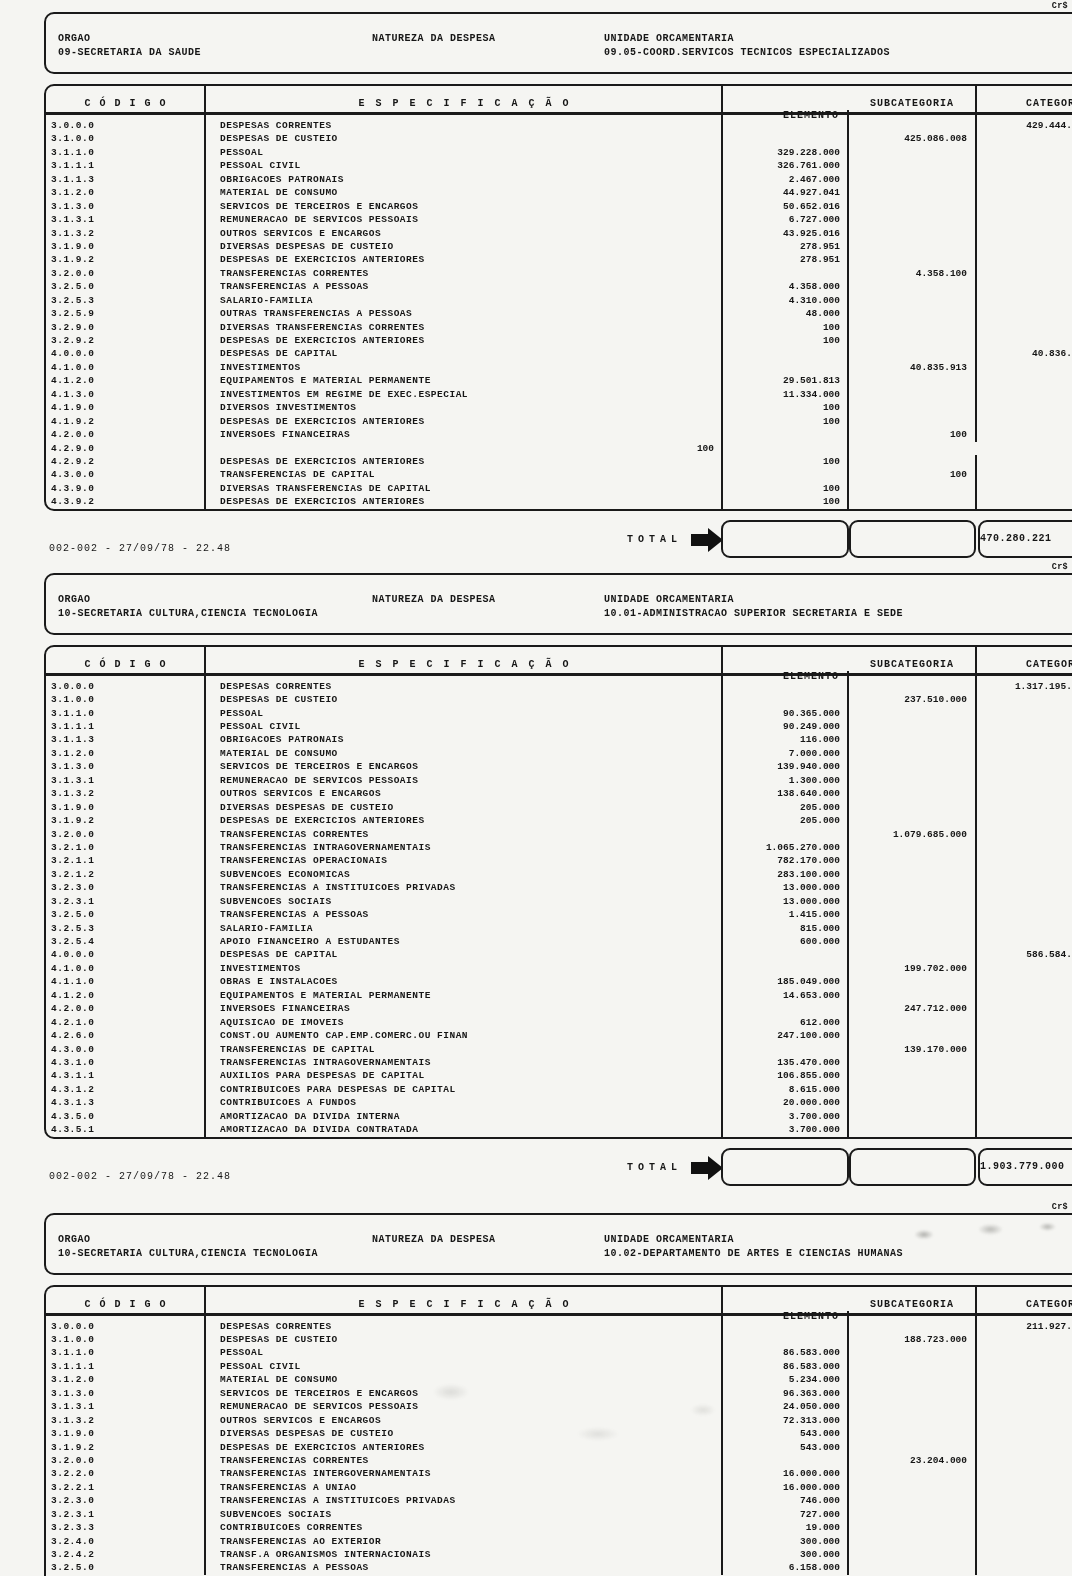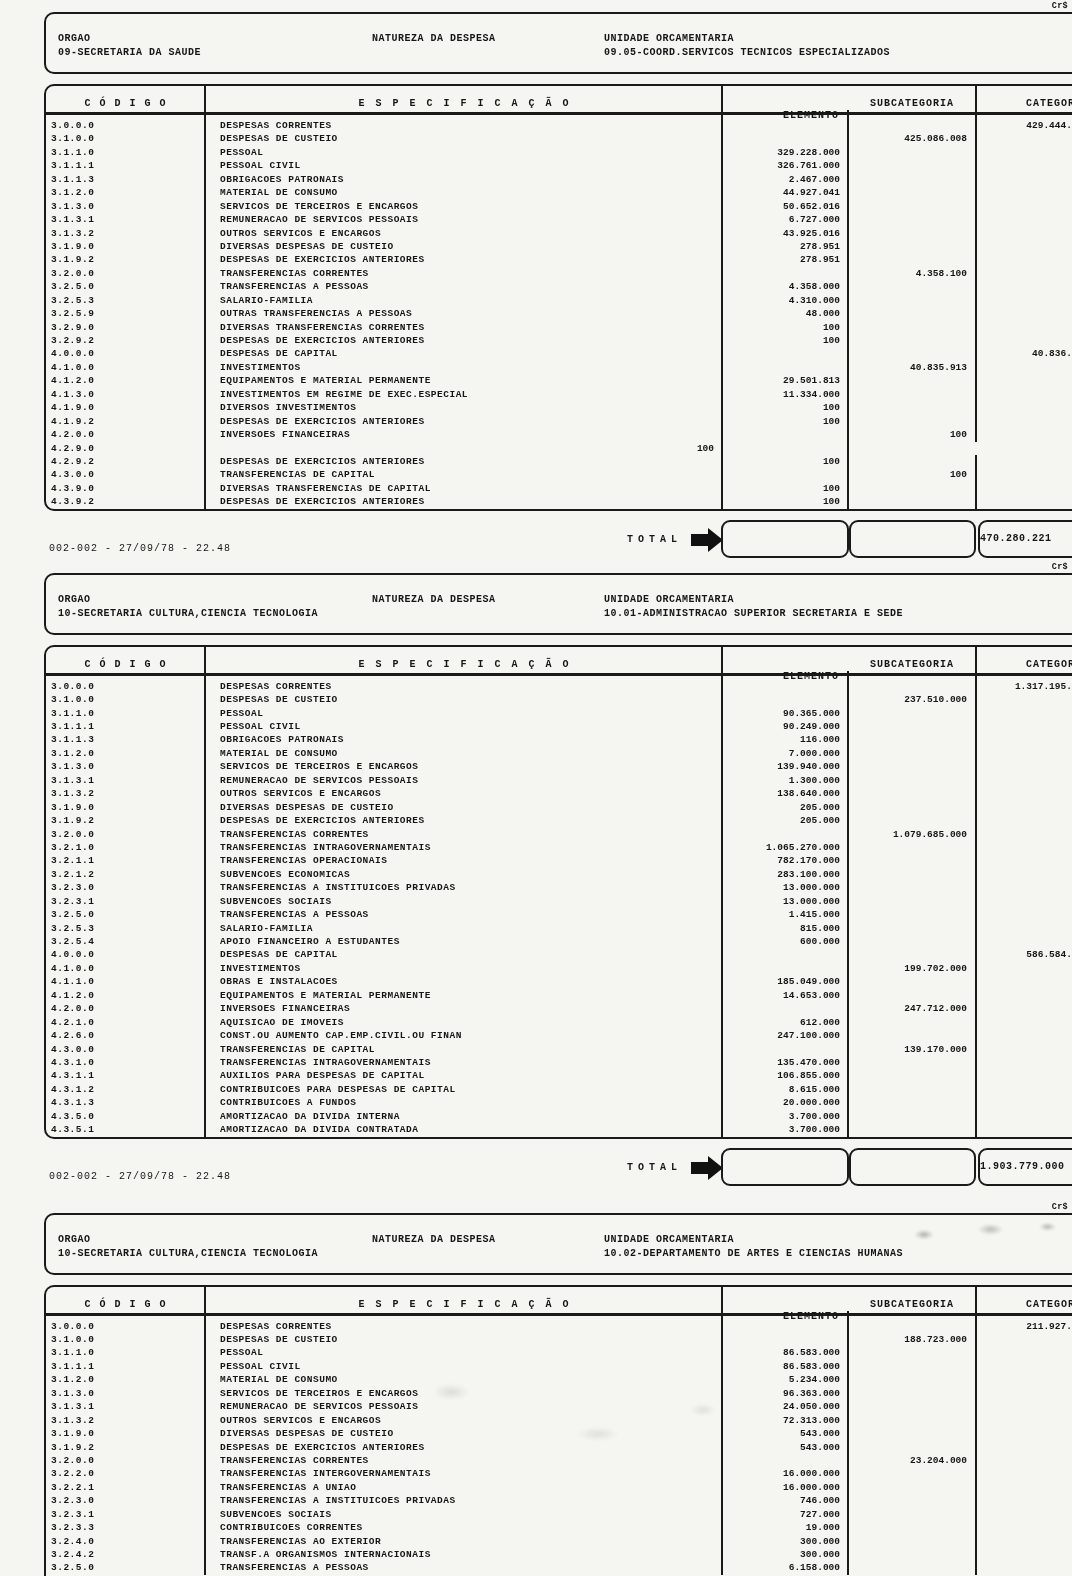--- a/index.html
+++ b/index.html
@@ -503,21 +503,21 @@
           </div>
           <div class="trow">
             <div class="c code b-r">4.2.1.0</div>
             <div class="c spec b-r">AQUISICAO DE IMOVEIS</div>
             <div class="c el b-r">612.000</div>
             <div class="c sub b-r"></div>
             <div class="c cat"></div>
           </div>
           <div class="trow">
             <div class="c code b-r">4.2.6.0</div>
-            <div class="c spec b-r">CONST.OU AUMENTO CAP.EMP.CIVIL.OU FINAN</div>
+            <div class="c spec b-r">CONST.OU AUMENTO CAP.EMP.COMERC.OU FINAN</div>
             <div class="c el b-r">247.100.000</div>
             <div class="c sub b-r"></div>
             <div class="c cat"></div>
           </div>
           <div class="trow">
             <div class="c code b-r">4.3.0.0</div>
             <div class="c spec b-r">TRANSFERENCIAS DE CAPITAL</div>
             <div class="c el b-r"></div>
             <div class="c sub b-r">139.170.000</div>
             <div class="c cat"></div>

